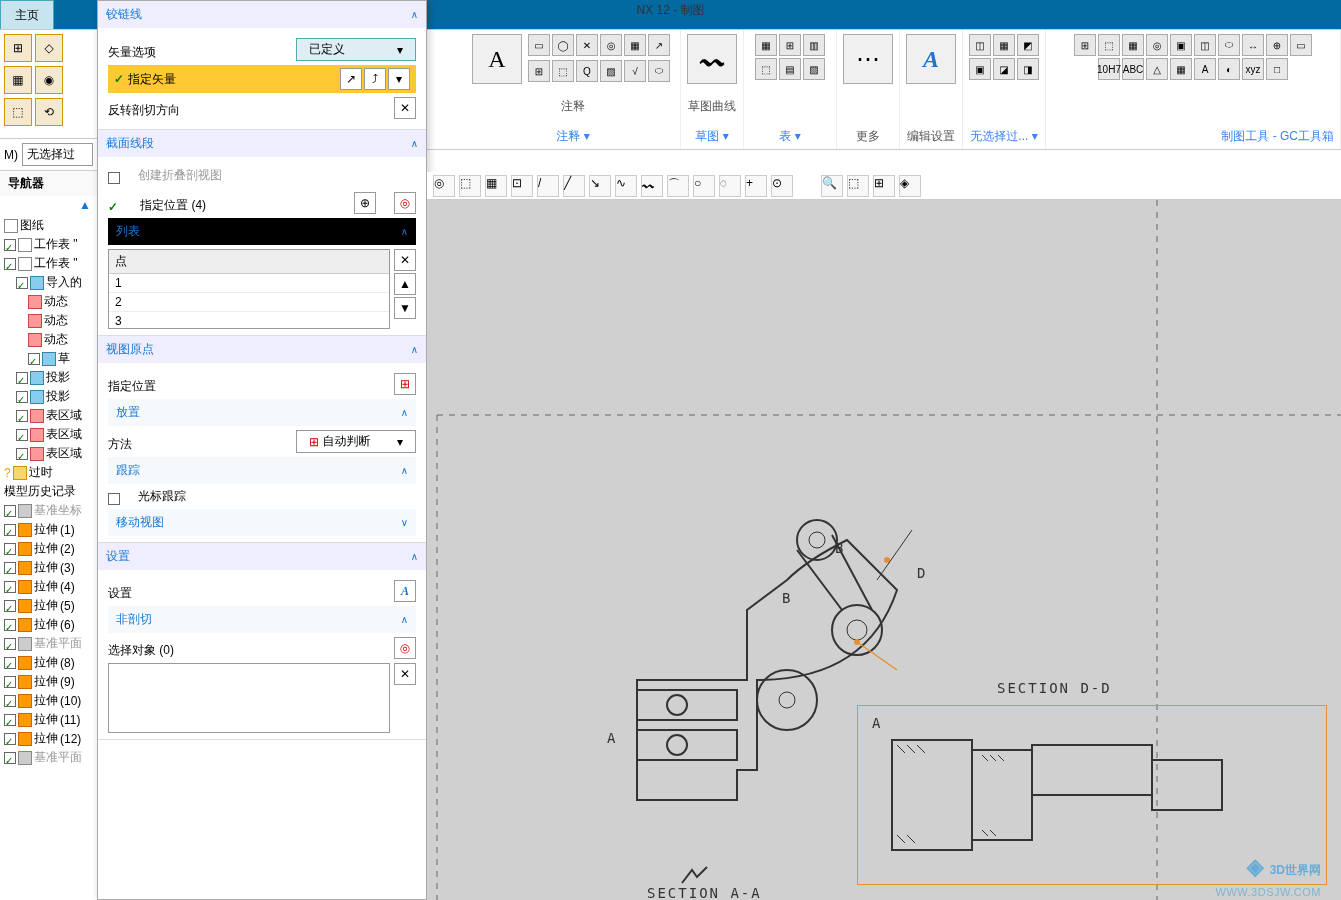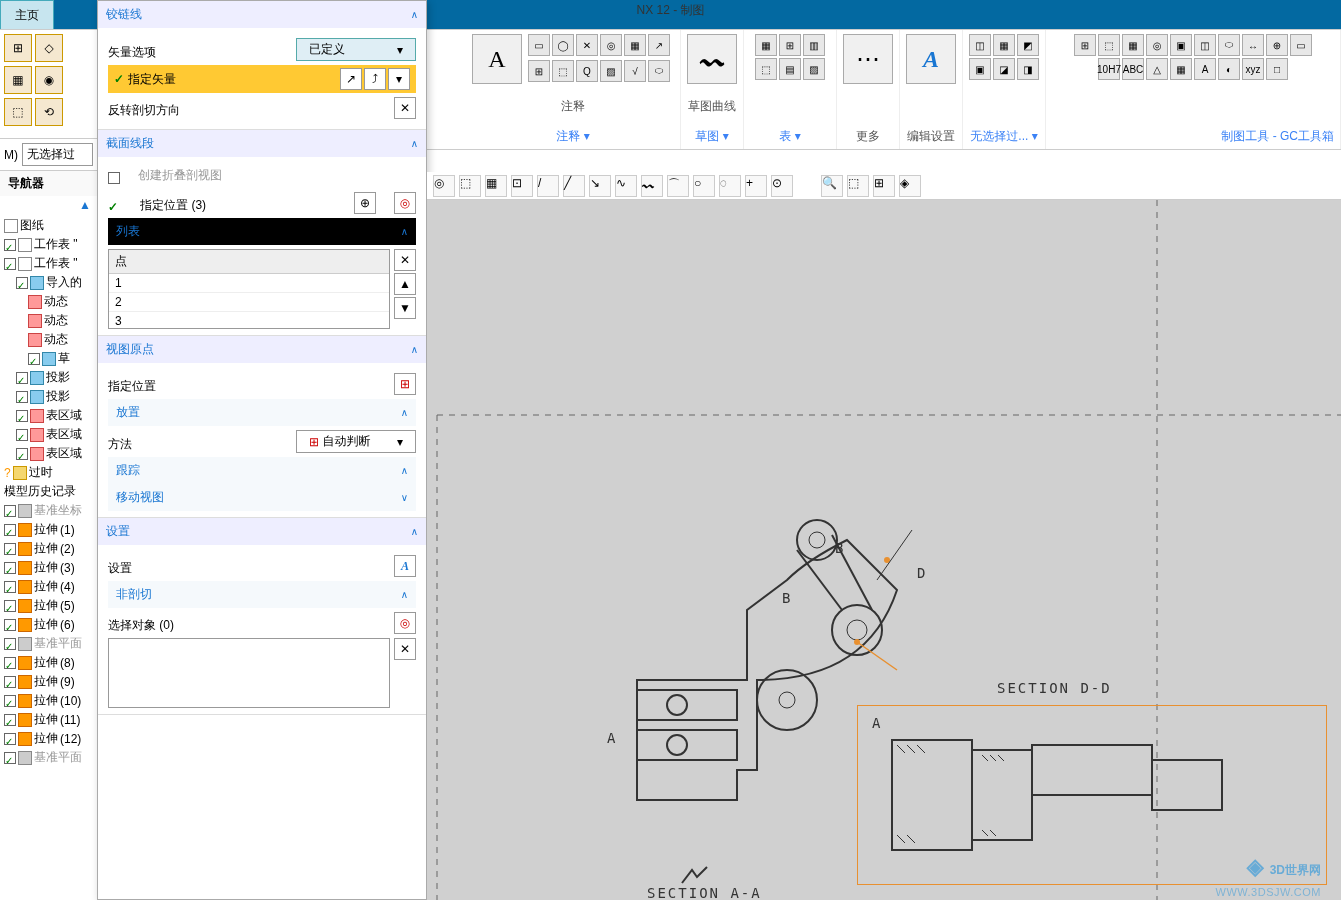--- a/index.html
+++ b/index.html
@@ -225,21 +225,21 @@
         <span>截面线段</span>
         <span class="exp">∧</span>
       </div>
     <div class="dlg-body">
       <div class="dlg-row">
           <span class="chk"></span>
           <span class="disabled-text">创建折叠剖视图</span>
         </div>
       <div class="dlg-row">
           <span class="check-green">✓</span>
-          <span class="dlg-label">指定位置 (3)</span>
+          <span class="dlg-label">指定位置 (4)</span>
         <span class="btn-sq">⊕</span>
         <span class="btn-sq" style="color:#c00">◎</span>
       </div>
       <div class="dlg-header" style="background:#000000">
           <span>列表</span>
           <span class="exp">∧</span>
         </div>
       <div style="display:flex;gap:4px;margin-top:4px">
         <div class="listbox" style="flex:1">
           <div class="listbox-head">点</div>
@@ -270,20 +270,24 @@
           <span>放置</span>
           <span class="exp">∧</span>
         </div>
       <div class="dlg-row">
           <span class="dlg-label">方法</span>
         <div class="dropdown"><span style="color:#c00">⊞</span>&nbsp;<span>自动判断</span><span class="dd-arrow">▾</span></div>
       </div>
       <div class="dlg-header" style="background:#f5f9fc">
           <span>跟踪</span>
           <span class="exp">∧</span>
+        </div>
+      <div class="dlg-row">
+          <span class="chk"></span>
+          <span>光标跟踪</span>
         </div>
       <div class="dlg-header" style="background:#f5f9fc">
           <span>移动视图</span>
           <span class="exp">∨</span>
         </div>
     </div>
   </div>
 
   <div class="dlg-section">
     <div class="dlg-header">

